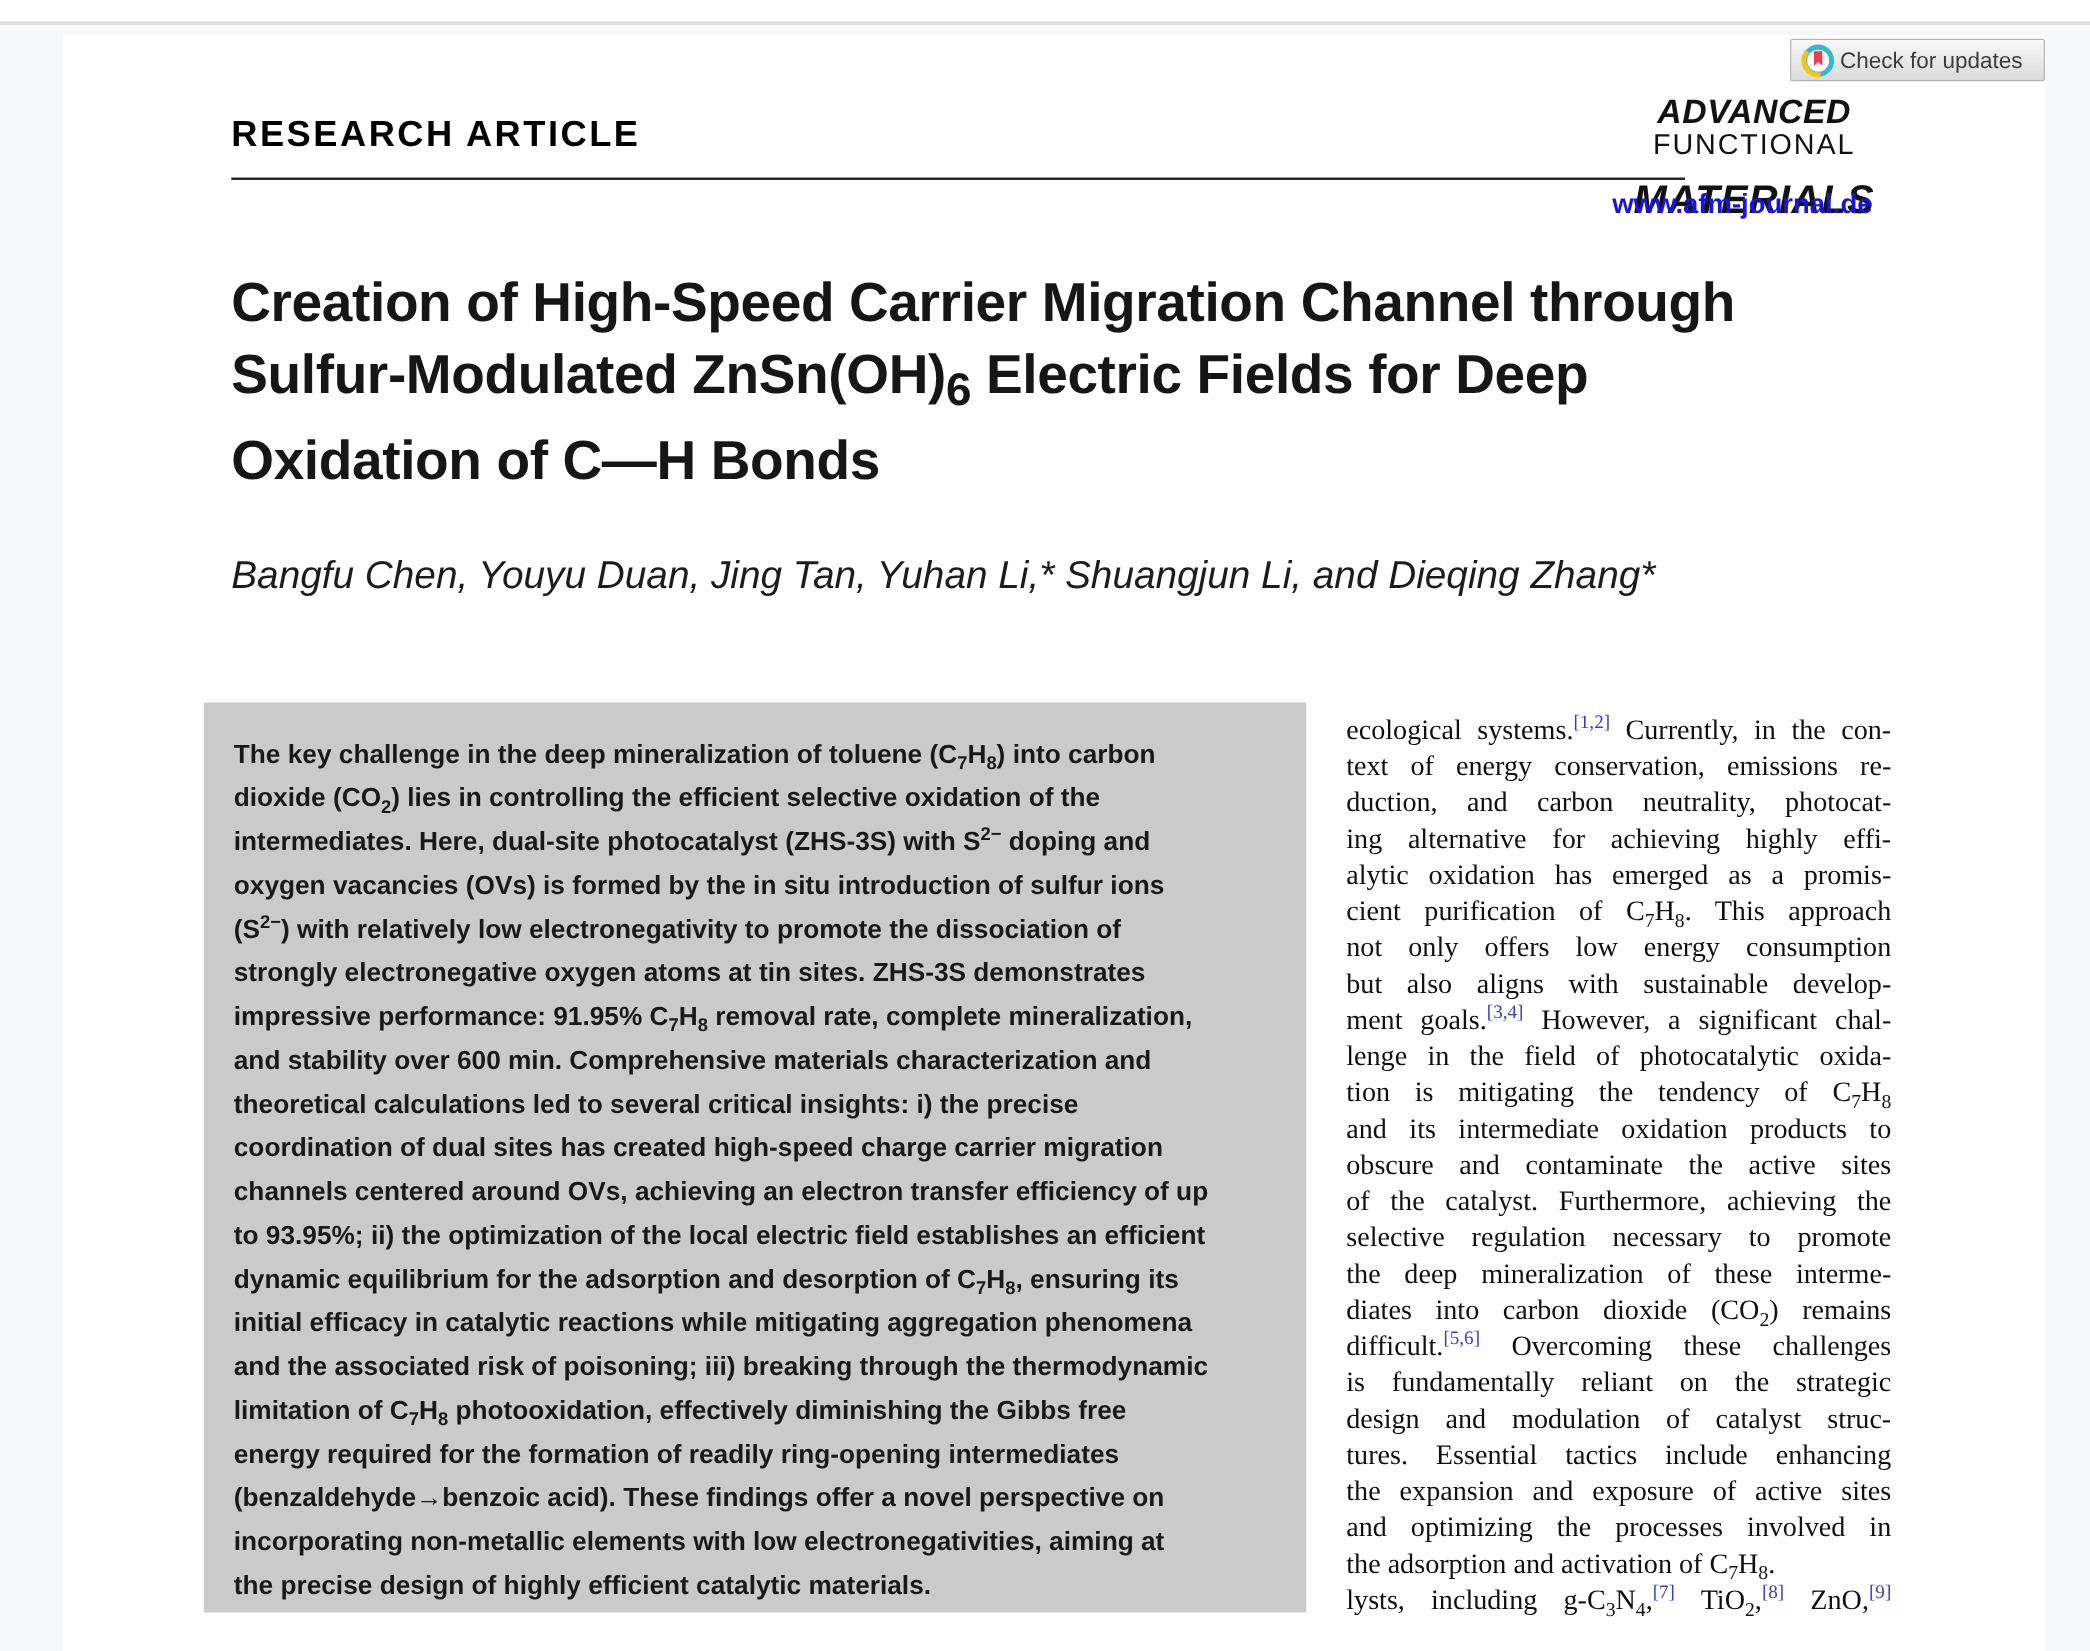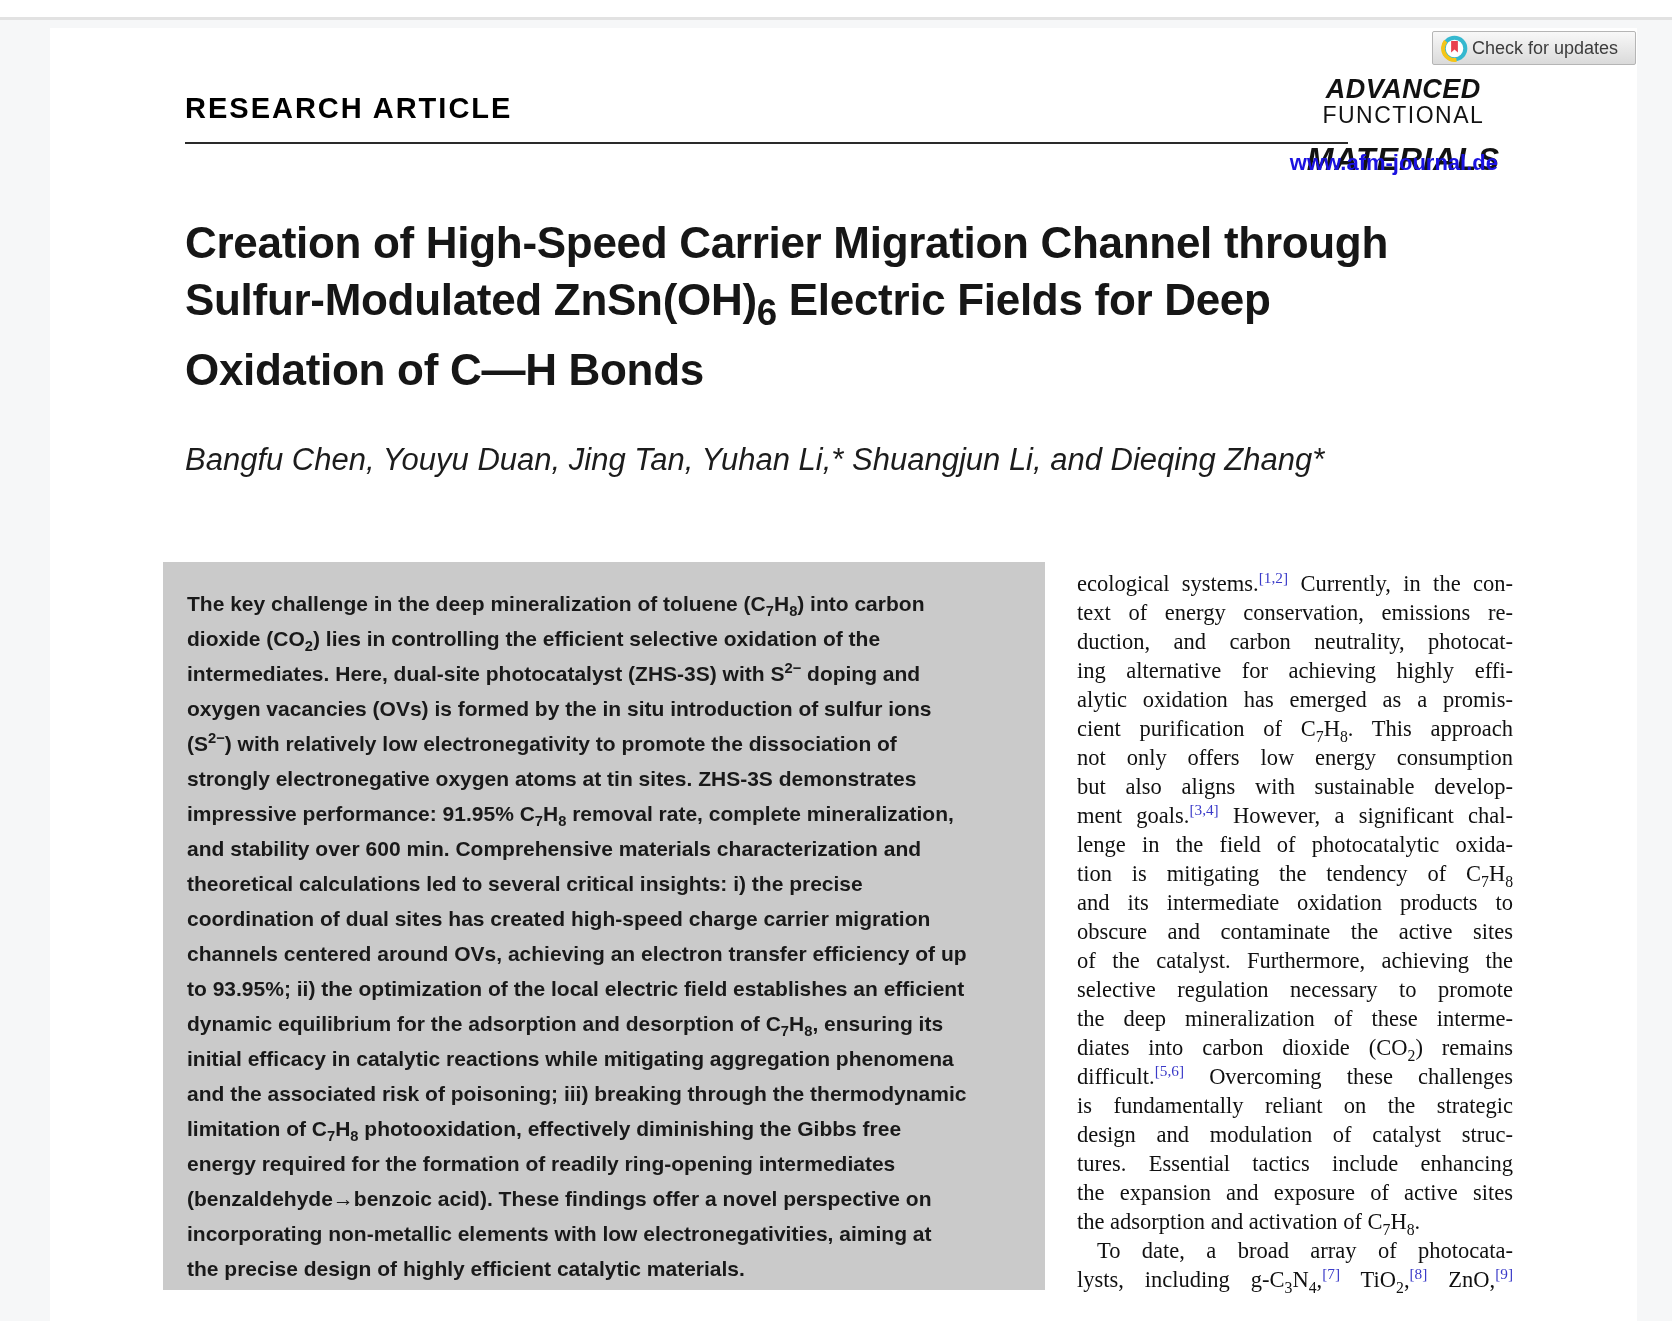--- a/index.html
+++ b/index.html
@@ -140,18 +140,18 @@
       <div class="tline just">obscure and contaminate the active sites</div>
       <div class="tline just">of the catalyst. Furthermore, achieving the</div>
       <div class="tline just">selective regulation necessary to promote</div>
       <div class="tline just">the deep mineralization of these interme-</div>
       <div class="tline just">diates into carbon dioxide (CO<sub>2</sub>) remains</div>
       <div class="tline just">difficult.<sup class="cite">[5,6]</sup> Overcoming these challenges</div>
       <div class="tline just">is fundamentally reliant on the strategic</div>
       <div class="tline just">design and modulation of catalyst struc-</div>
       <div class="tline just">tures. Essential tactics include enhancing</div>
       <div class="tline just">the expansion and exposure of active sites</div>
+      <div class="tline just">and optimizing the processes involved in</div>
       <div class="tline">the adsorption and activation of C<sub>7</sub>H<sub>8</sub>.</div>
-      <div class="tline just indent">To date, a broad array of photocata-</div>
       <div class="tline just">lysts, including g-C<sub>3</sub>N<sub>4</sub>,<sup class="cite">[7]</sup> TiO<sub>2</sub>,<sup class="cite">[8]</sup> ZnO,<sup class="cite">[9]</sup></div>
     </div>
 
 </div>
 
 </body></html>

